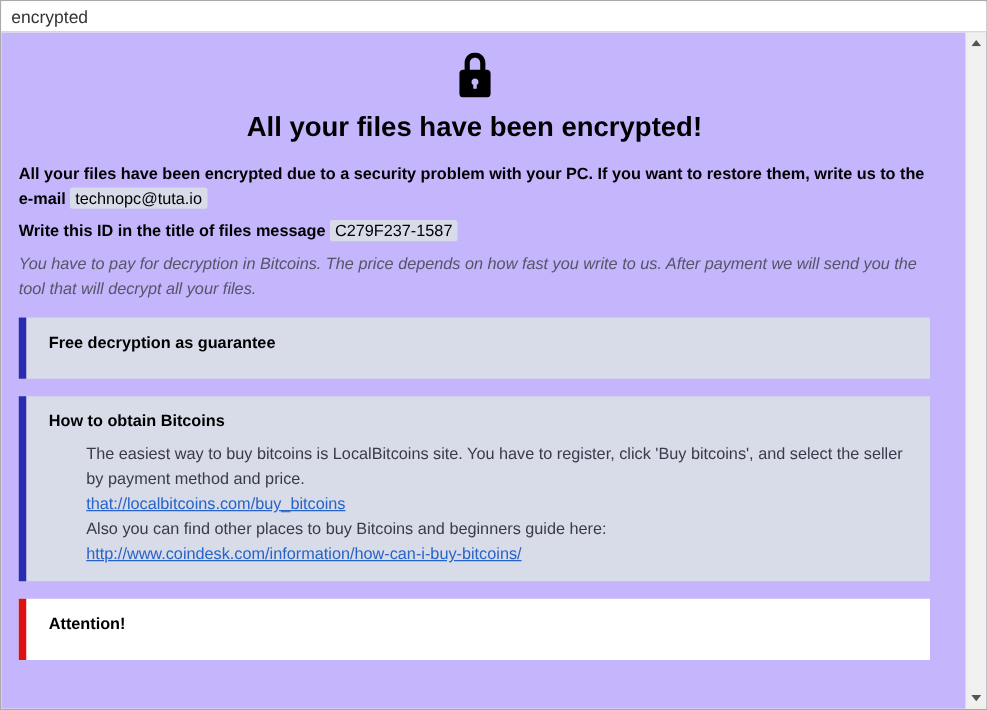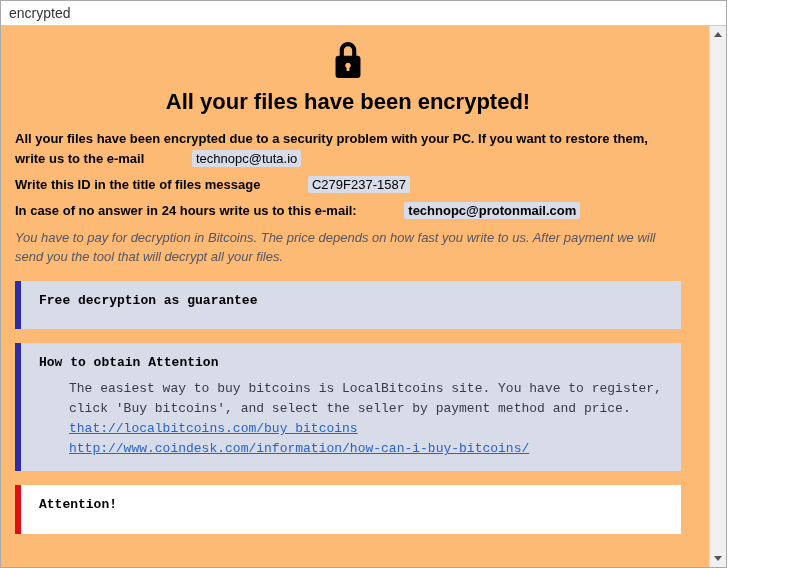--- a/index.html
+++ b/index.html
@@ -7,21 +7,21 @@
     font-family: "Segoe UI", Tahoma, sans-serif;
     background: #fff;
     width: 790px;
     height: 568px;
     overflow: hidden;
     font-size: 13px;
     color: #333;
   }
   .window {
     border: 1px solid #aaa;
-    width: 727px;
+    width: 790px;
     height: 568px;
     display: flex;
     flex-direction: column;
   }
   .titlebar {
     background: #fff;
     border-bottom: 1px solid #ccc;
     padding: 4px 8px;
     font-size: 14px;
     color: #333;
@@ -29,21 +29,21 @@
   .content-wrap {
     flex: 1;
     display: flex;
     flex-direction: row;
     overflow: hidden;
   }
   .content {
     flex: 1;
     padding: 10px 28px 10px 14px;
     overflow-y: auto;
-    background: #fdba74;
+    background: #c4b5fd;
   }
   .scrollbar {
     width: 17px;
     background: #f0f0f0;
     border-left: 1px solid #ddd;
     display: flex;
     flex-direction: column;
     justify-content: space-between;
     align-items: center;
   }
@@ -70,35 +70,33 @@
     color: #000;
     margin-bottom: 14px;
   }
   .intro { line-height: 1.55; margin-bottom: 6px; }
   .intro b { font-weight: 600; color: #000; }
   .hi {
     background: #d8dbe8;
     padding: 1px 4px;
     border-radius: 2px;
     color: #000;
-    margin-left: 44px;
   }
   .note {
     color: #556;
     margin-bottom: 14px;
     line-height: 1.5;
     font-style: italic;
   }
   .box {
     border-left: 6px solid;
     background: #d8dbe8;
     padding: 10px 14px 12px 18px;
     margin-bottom: 14px;
     line-height: 1.55;
-    font-family: Liberation Mono, monospace;
   }
   .box.blue { border-left-color: #2b2bb0; }
   .box.red  { border-left-color: #d11; background: #fff; }
   .box h3 {
     font-size: 13px;
     font-weight: 700;
     color: #000;
     margin-bottom: 6px;
   }
   .box .body { padding-left: 30px; color: #3a3a4a; }
@@ -122,35 +120,32 @@
       <h1 class="main">All your files have been encrypted!</h1>
 
       <div class="intro">
         <b>All your files have been encrypted due to a security problem with your PC. If you want to restore them, write us to the e-mail </b>
         <span class="hi">technopc@tuta.io</span>
       </div>
       <div class="intro">
         <b>Write this ID in the title of files message </b>
         <span class="hi">C279F237-1587</span>
       </div>
-      <div class="intro">
-        <b>In case of no answer in 24 hours write us to this e-mail: </b>
-        <b><span class="hi">technopc@protonmail.com</span></b>
-      </div>
       <div class="note">You have to pay for decryption in Bitcoins. The price depends on how fast you write to us. After payment we will send you the tool that will decrypt all your files.</div>
 
       <div class="box blue">
         <h3>Free decryption as guarantee</h3>
       </div>
 
       <div class="box blue">
-        <h3>How to obtain Attention</h3>
+        <h3>How to obtain Bitcoins</h3>
         <div class="body">
           <div>The easiest way to buy bitcoins is LocalBitcoins site. You have to register, click 'Buy bitcoins', and select the seller by payment method and price.</div>
           <a href="#">that://localbitcoins.com/buy_bitcoins</a>
+          <div>Also you can find other places to buy Bitcoins and beginners guide here:</div>
           <a href="#">http://www.coindesk.com/information/how-can-i-buy-bitcoins/</a>
         </div>
       </div>
 
       <div class="box red">
         <h3>Attention!</h3>
 
       </div>
 
     </div>

